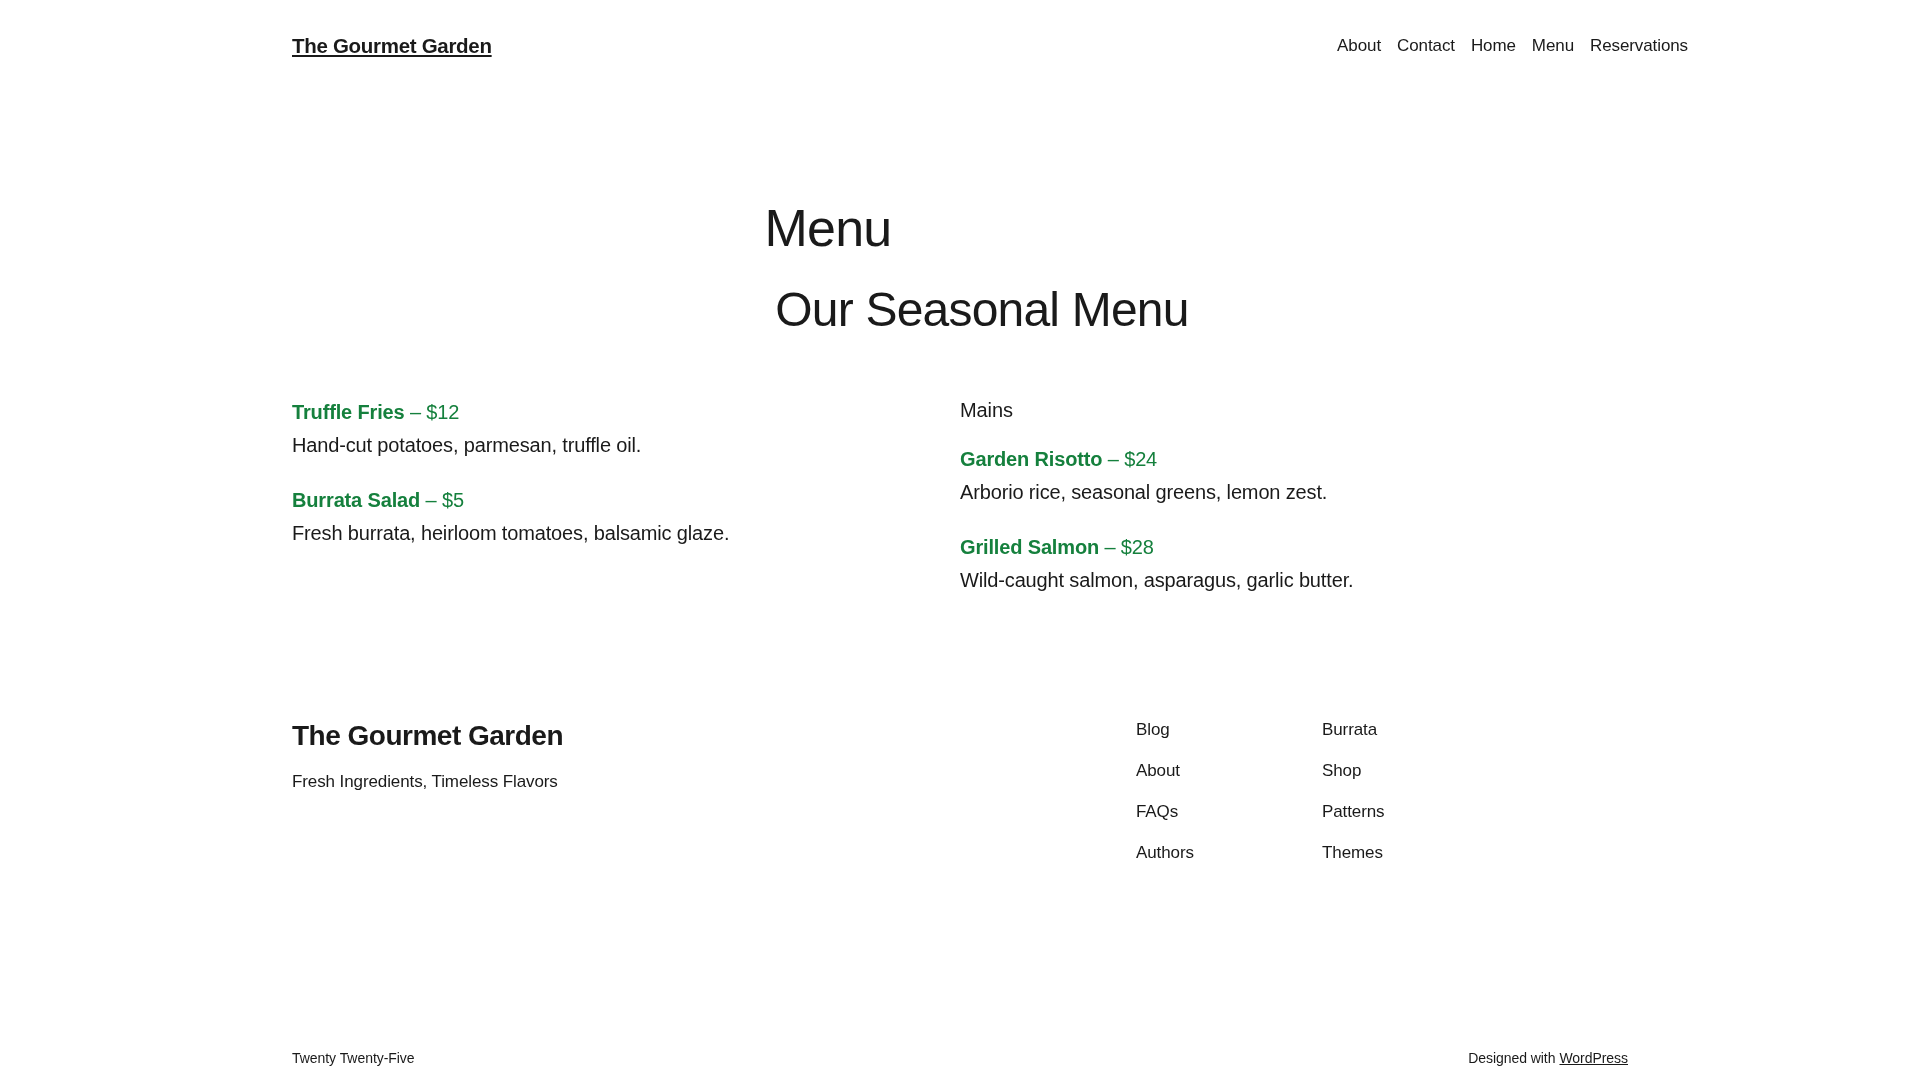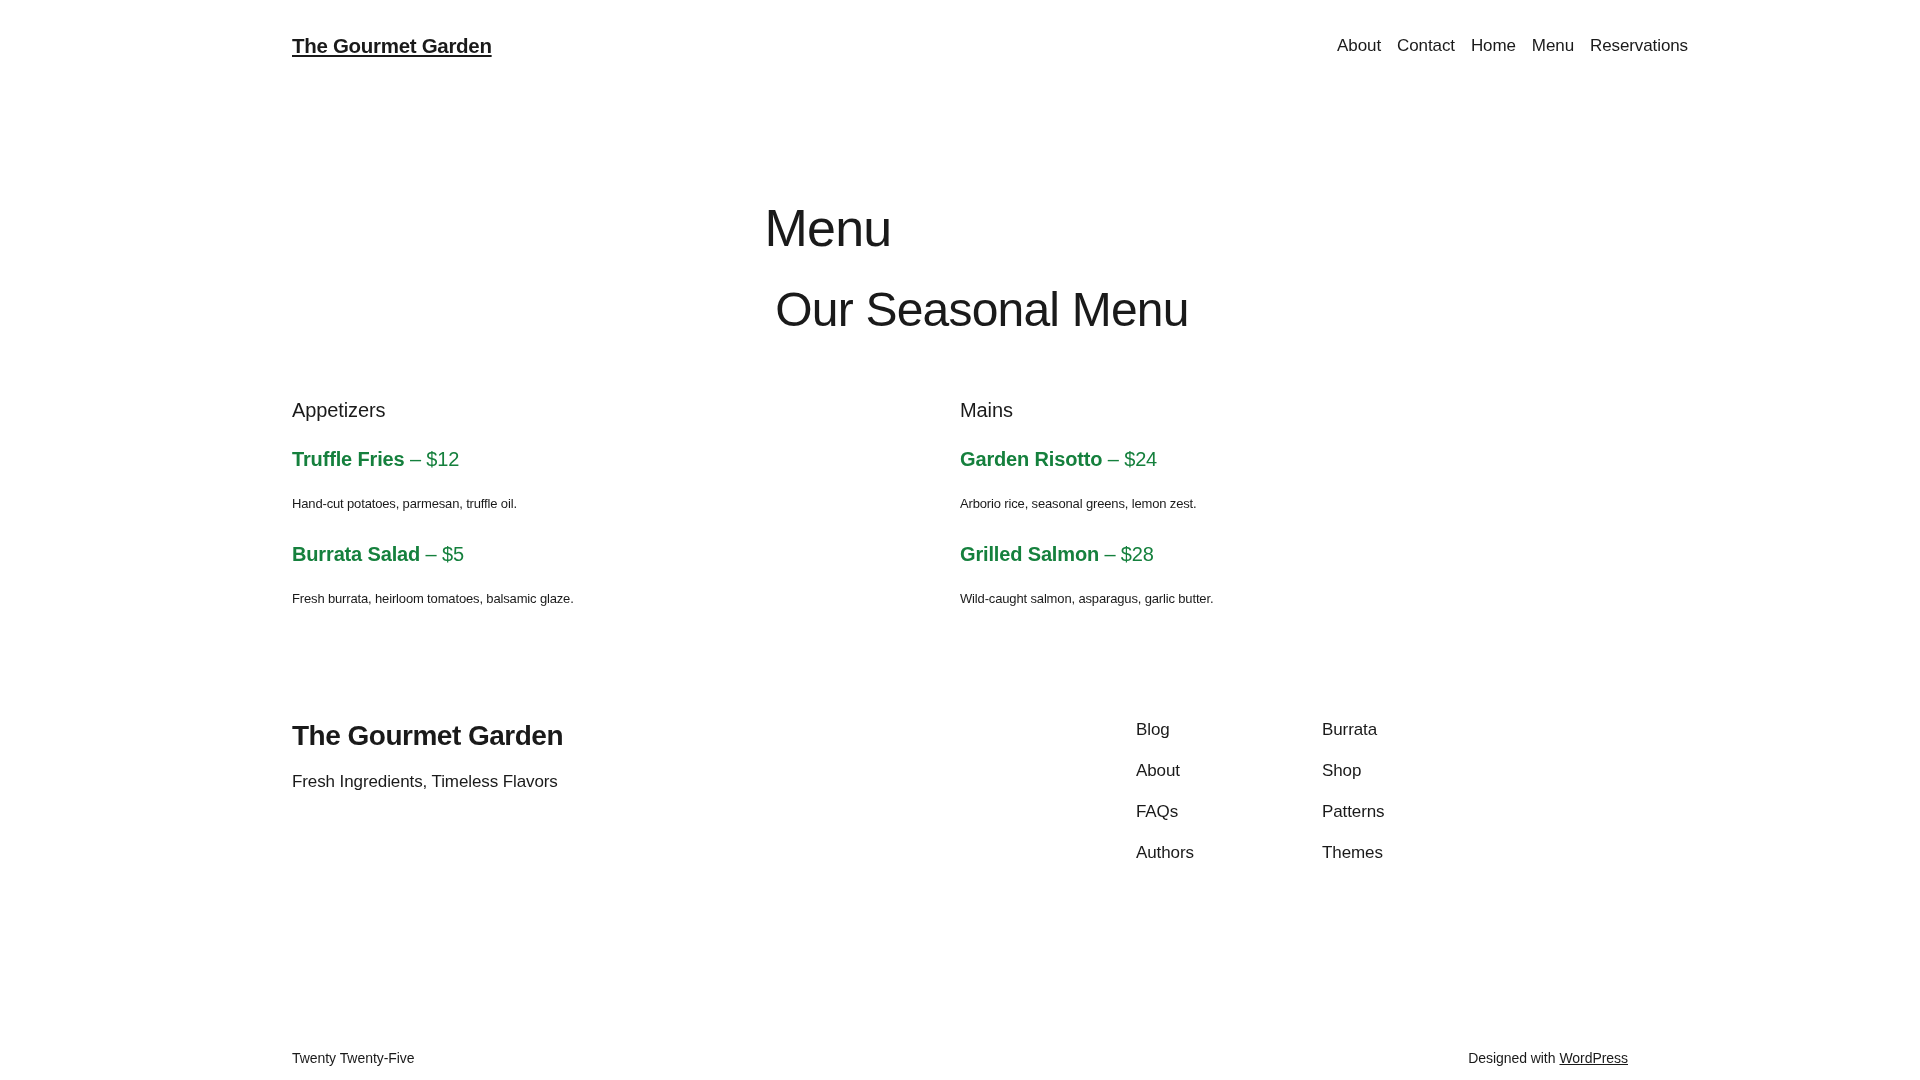--- a/index.html
+++ b/index.html
@@ -93,25 +93,25 @@
   .menu-item:last-child { margin-bottom: 0; }
   .item-line {
     font-size: 20px;
     line-height: 1.35;
     color: #15803d;
     letter-spacing: -0.15px;
   }
   .item-name { font-weight: 700; }
   .item-price { font-weight: 400; }
   .item-desc {
-    font-size: 13px;
+    font-size: 20px;
     line-height: 1.35;
     color: #1a1a1a;
     letter-spacing: -0.15px;
-    margin-top: 22px;
+    margin-top: 6px;
   }
 
   
   .site-footer {
     position: absolute;
     left: 0;
     right: 0;
     top: 720px;
     padding: 0 292px;
   }
@@ -188,21 +188,20 @@
     </nav>
   </header>
 
   <main class="main">
     <h1 class="page-title">Menu</h1>
     <h2 class="section-heading">Our Seasonal Menu</h2>
 
     <div class="menu-columns">
 
       <section class="menu-col">
-        <h3 class="col-title">Appetizers</h3>
 
         <div class="menu-item">
           <div class="item-line">
             <span class="item-name">Truffle Fries</span>
             <span class="item-price">– $12</span>
           </div>
           <div class="item-desc">Hand-cut potatoes, parmesan, truffle oil.</div>
         </div>
 
         <div class="menu-item">

